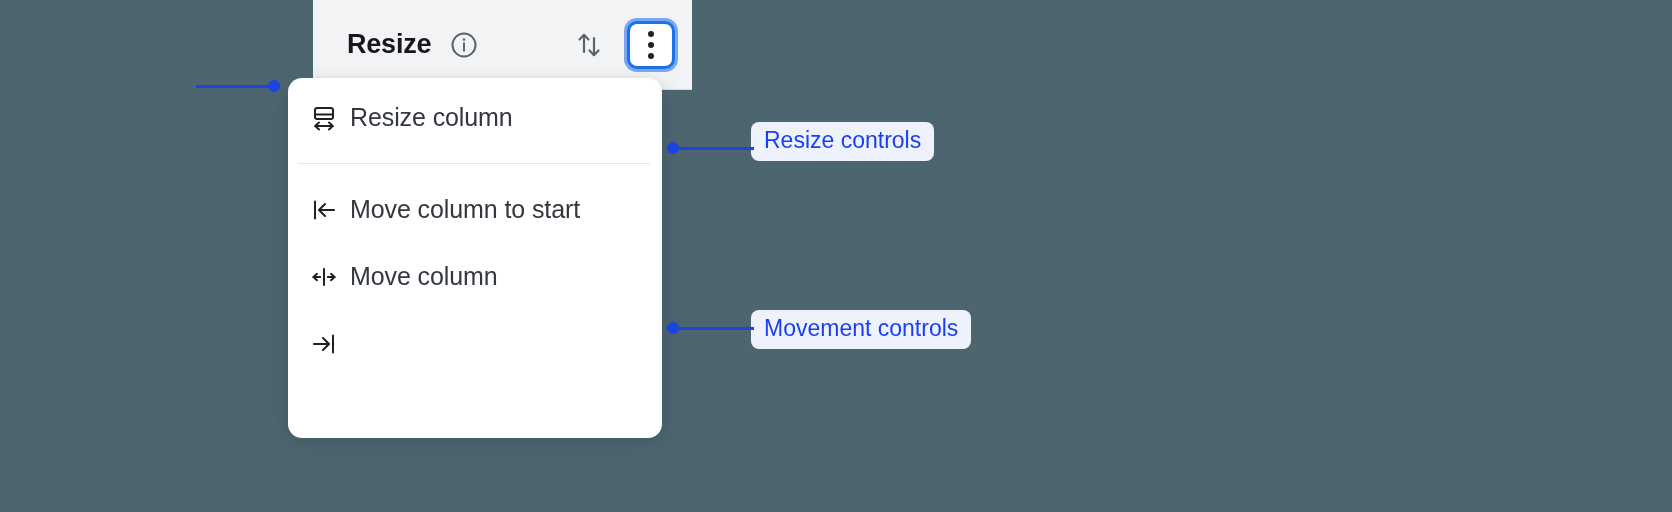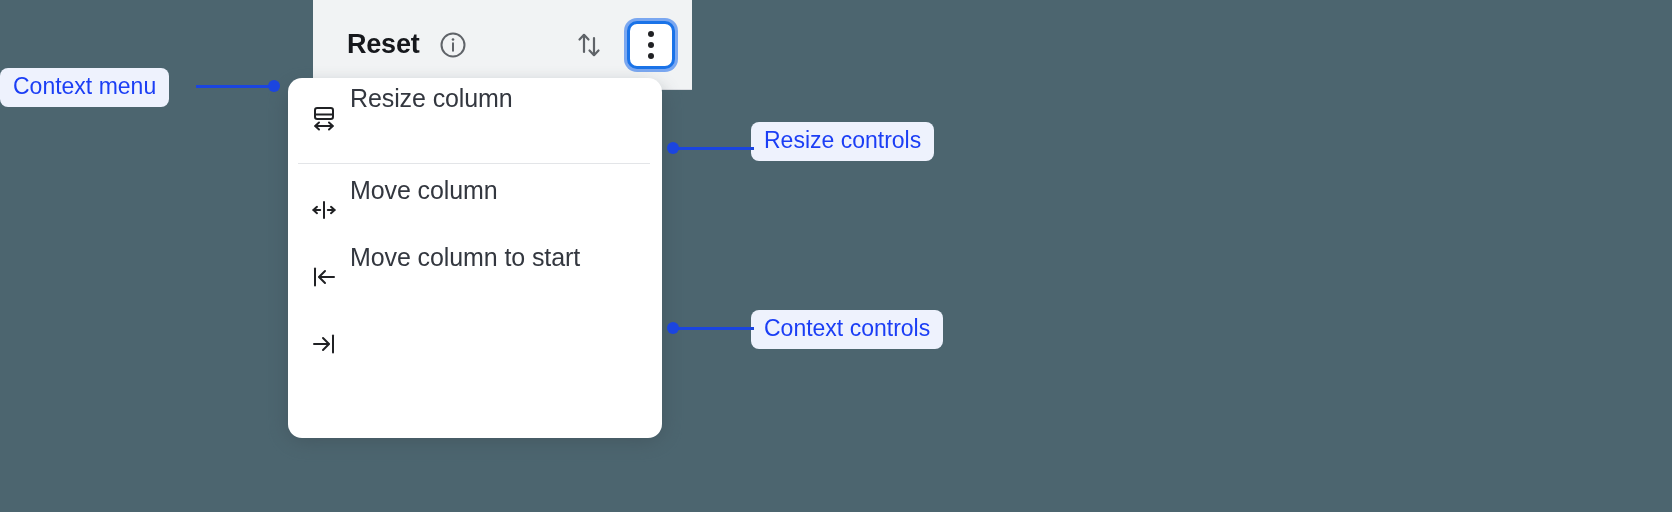--- a/index.html
+++ b/index.html
@@ -53,21 +53,21 @@
   .menu{
     position:absolute;left:288px;top:78px;width:374px;height:360px;
     background:#ffffff;
     border-radius:14px;
     box-sizing:border-box;
     overflow:hidden;
   }
   .menu-group{padding:0;}
   .menu-item{
     height:67px;
-    display:flex;
+    display:flex;align-items:center;
     padding-left:10px;
     cursor:pointer;
     box-sizing:border-box;
   }
   .menu-item:first-child{margin-top:6px;}
   .mi-icon{
     width:52px;min-width:52px;
     display:flex;align-items:center;justify-content:center;
     color:#202124;
   }
@@ -112,21 +112,21 @@
   #anno-move-pill{left:751px;top:310px;}
   #anno-move-line{left:672px;top:327px;width:82px;}
   #anno-move-dot{left:667px;top:322px;}
 </style>
 </head>
 <body>
 
 <div id="stage">
 
   <div class="col-header">
-    <div class="hdr-label">Reset</div>
+    <div class="hdr-label">Resize</div>
 
     <div class="info-icon">
       <svg width="30" height="30" viewBox="0 0 24 24" fill="none" stroke="#5f6368" stroke-width="1.6">
         <circle cx="12" cy="12" r="9.2"></circle>
         <line x1="12" y1="10.6" x2="12" y2="16.6" stroke-linecap="round"></line>
         <circle cx="12" cy="7.6" r="1.05" fill="#5f6368" stroke="none"></circle>
       </svg>
     </div>
 
     <div class="hdr-spacer"></div>
@@ -168,59 +168,58 @@
 
     </div>
 
     <div class="menu-divider"></div>
 
     <div class="menu-group">
 
       <div class="menu-item">
         <span class="mi-icon">
           <svg width="32" height="32" viewBox="0 0 32 32" fill="none" stroke="#202124" stroke-width="2" stroke-linecap="round" stroke-linejoin="round">
+            <line x1="7" y1="7.5" x2="7" y2="24.5"></line>
+            <line x1="26" y1="16" x2="11.5" y2="16"></line>
+            <polyline points="17,10 11,16 17,22"></polyline>
+          </svg>
+        </span>
+        <span class="mi-label">Move column to start</span>
+      </div>
+
+      <div class="menu-item">
+        <span class="mi-icon">
+          <svg width="32" height="32" viewBox="0 0 32 32" fill="none" stroke="#202124" stroke-width="2" stroke-linecap="round" stroke-linejoin="round">
             <line x1="16" y1="8" x2="16" y2="24"></line>
             <line x1="5.5" y1="16" x2="12.2" y2="16"></line>
             <polyline points="9,12.8 5.4,16 9,19.2"></polyline>
             <line x1="19.8" y1="16" x2="26.5" y2="16"></line>
             <polyline points="23,12.8 26.6,16 23,19.2"></polyline>
           </svg>
         </span>
         <span class="mi-label">Move column</span>
       </div>
 
       <div class="menu-item">
         <span class="mi-icon">
           <svg width="32" height="32" viewBox="0 0 32 32" fill="none" stroke="#202124" stroke-width="2" stroke-linecap="round" stroke-linejoin="round">
-            <line x1="7" y1="7.5" x2="7" y2="24.5"></line>
-            <line x1="26" y1="16" x2="11.5" y2="16"></line>
-            <polyline points="17,10 11,16 17,22"></polyline>
-          </svg>
-        </span>
-        <span class="mi-label">Move column to start</span>
-      </div>
-
-      <div class="menu-item">
-        <span class="mi-icon">
-          <svg width="32" height="32" viewBox="0 0 32 32" fill="none" stroke="#202124" stroke-width="2" stroke-linecap="round" stroke-linejoin="round">
             <line x1="25" y1="7.5" x2="25" y2="24.5"></line>
             <line x1="6" y1="16" x2="20.5" y2="16"></line>
             <polyline points="15,10 21,16 15,22"></polyline>
           </svg>
         </span>
       </div>
 
     </div>
   </div>
 
-  <div class="anno-pill" id="anno-context-pill">Context menu</div>
   <div class="anno-line" id="anno-context-line"></div>
   <div class="anno-dot" id="anno-context-dot"></div>
 
   <div class="anno-pill" id="anno-resize-pill">Resize controls</div>
   <div class="anno-line" id="anno-resize-line"></div>
   <div class="anno-dot" id="anno-resize-dot"></div>
 
-  <div class="anno-pill" id="anno-move-pill">Context controls</div>
+  <div class="anno-pill" id="anno-move-pill">Movement controls</div>
   <div class="anno-line" id="anno-move-line"></div>
   <div class="anno-dot" id="anno-move-dot"></div>
 
 </div>
 
 </body></html>

